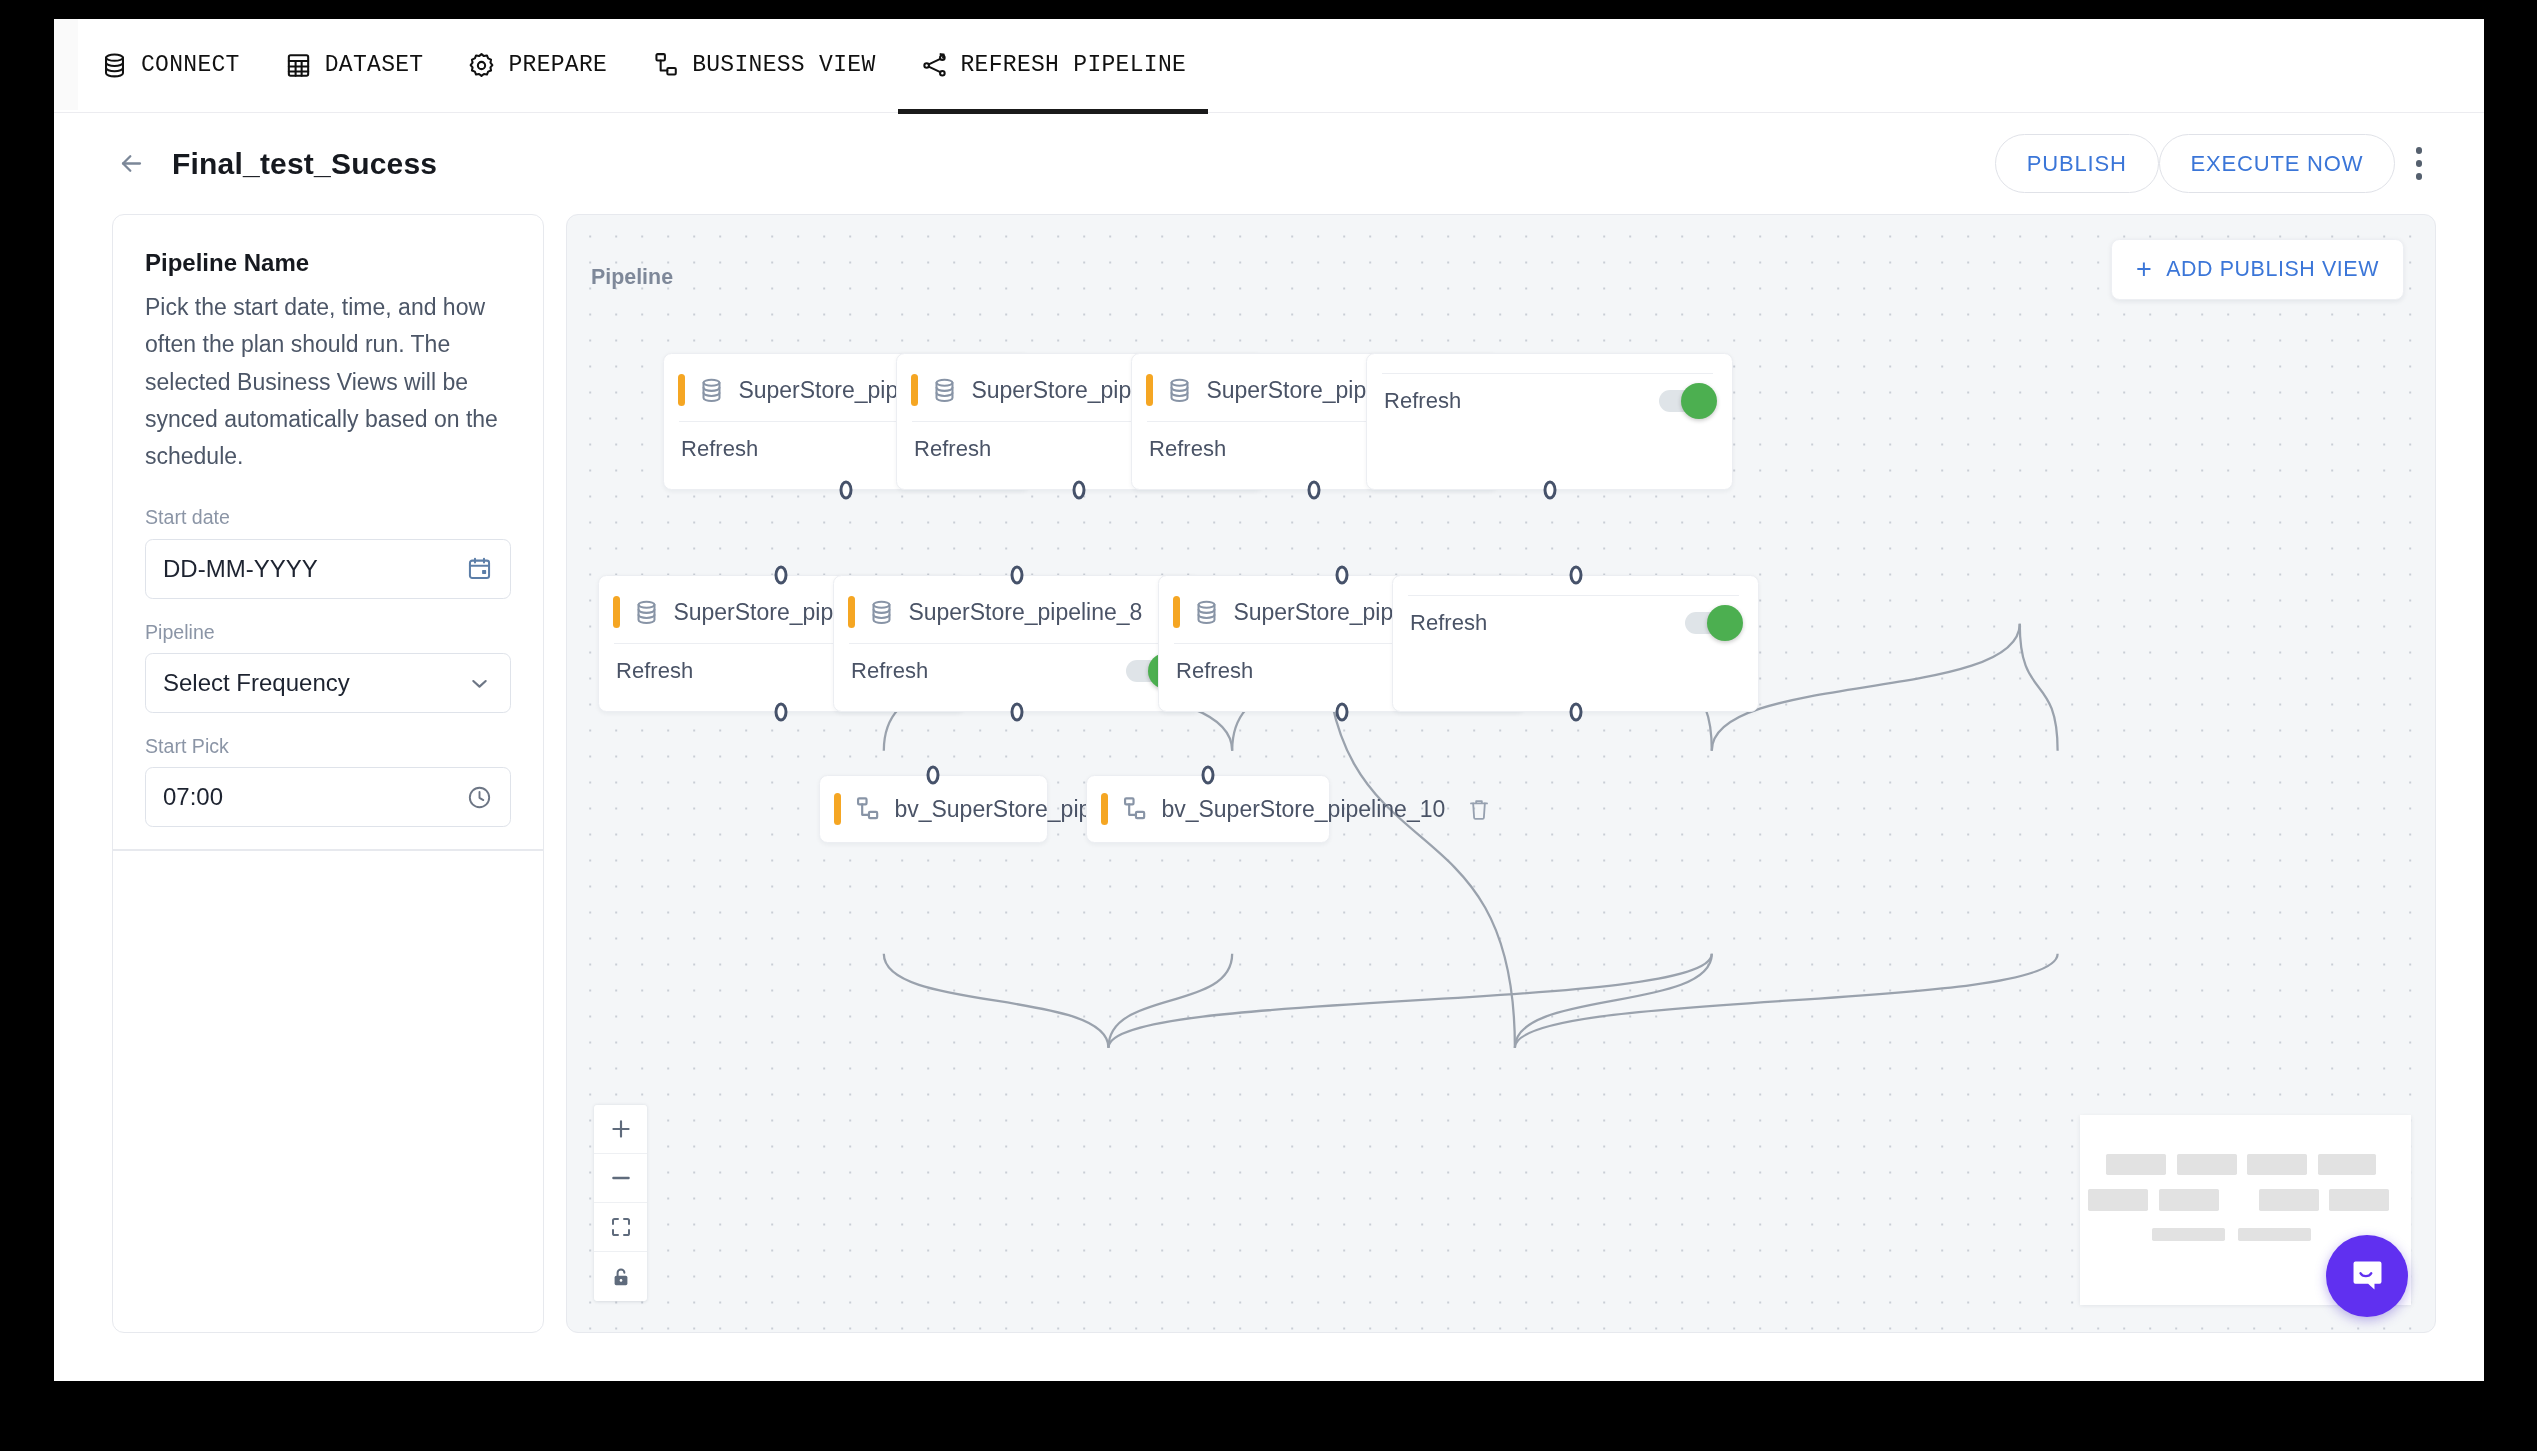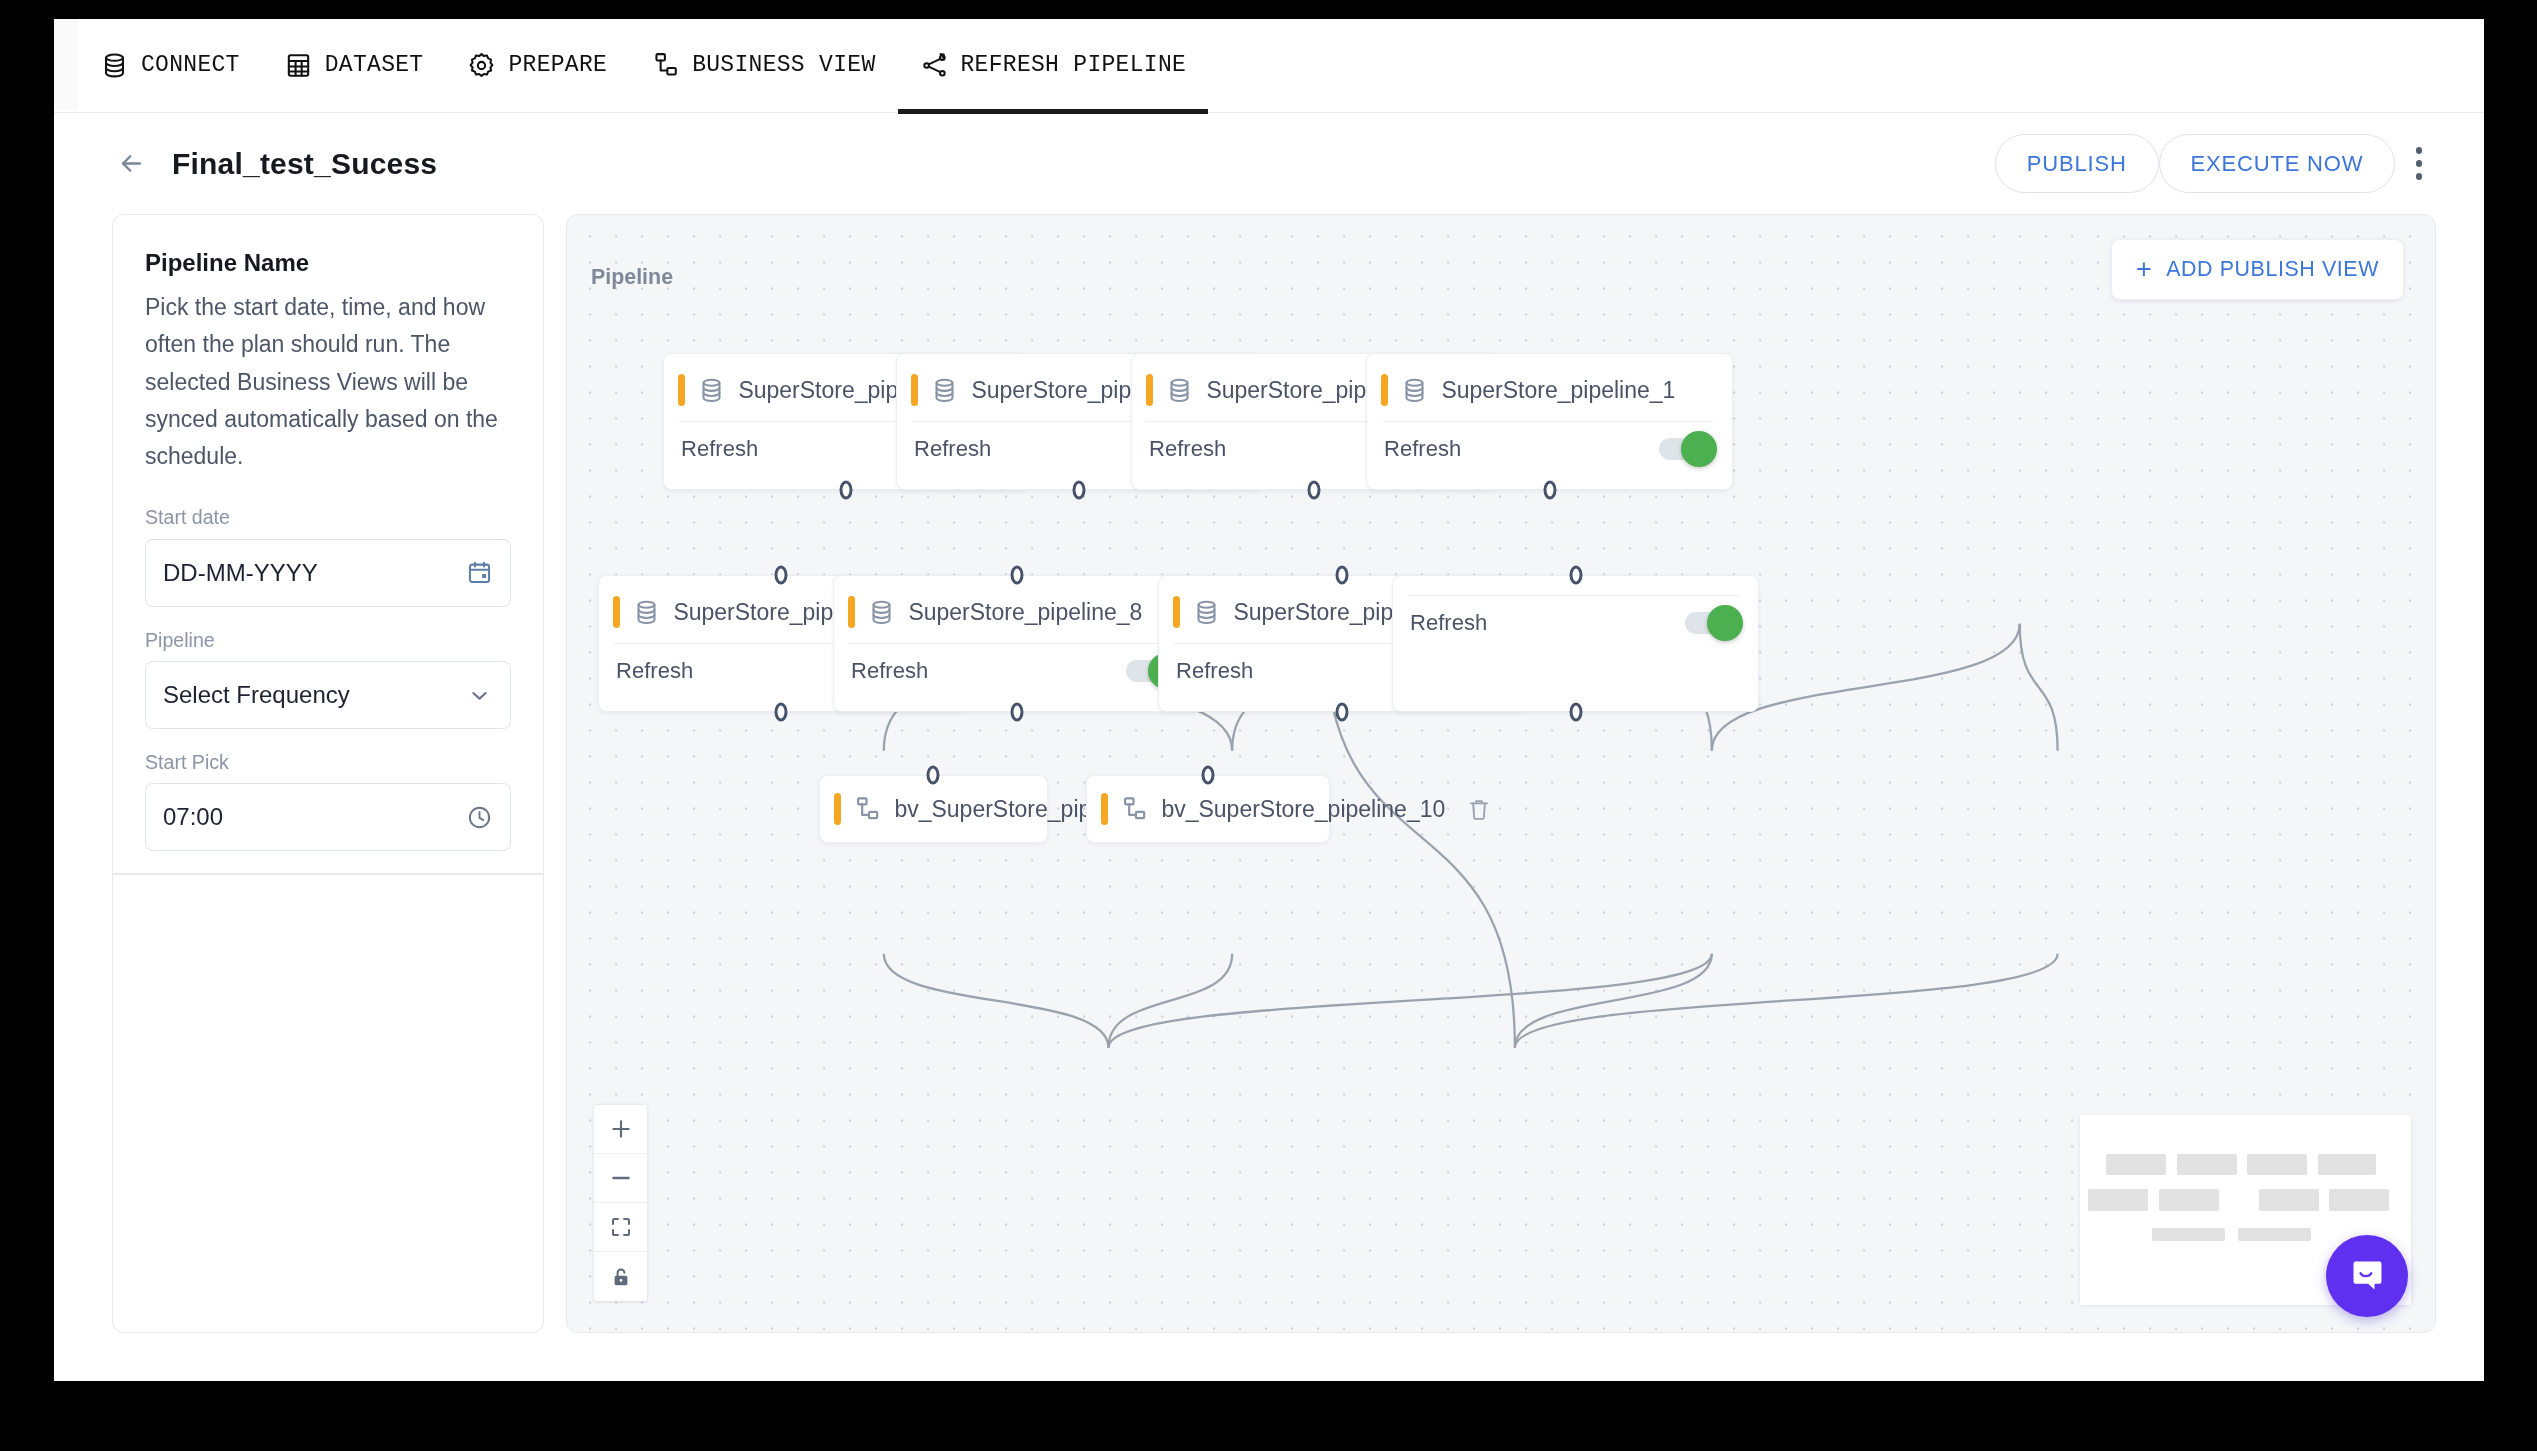--- a/index.html
+++ b/index.html
@@ -93,21 +93,21 @@
     border: 1.7px solid #e7e9ee; border-radius: 12px;
     background: #fff;
     padding: 34px 32px 0 32px;
   }
   .sp-title { font-size: 24px; font-weight: 700; color: #16191f; margin-bottom: 12px; }
   .sp-desc { font-size: 23px; line-height: 1.62; color: #4c5667; margin-bottom: 31px; }
   .sp-sep { height: 1.7px; background: #e7e9ee; margin: 19px -32px 0 -32px; }
   .field { margin-bottom: 22px; }
   .field-label { font-size: 19.6px; color: #8b95a6; margin-bottom: 9.4px; font-weight: 500; }
   .field-box {
-    height: 68px; border: 1.7px solid #dfe3ea; border-radius: 7.7px;
+    height: 60px; border: 1.7px solid #dfe3ea; border-radius: 7.7px;
     display: flex; align-items: center; padding: 0 17px;
     background: #fff; cursor: pointer;
   }
   .field-val { font-size: 24px; color: #1d2330; flex: 1; white-space: nowrap; }
   .field-ico { width: 27px; height: 27px; flex: none; }
 
   
   .canvas {
     flex: 1; position: relative;
     border: 1.7px solid #e7e9ee; border-radius: 12px;
@@ -420,32 +420,20 @@
               </div>
               <div class="node-rule"></div>
               <div class="node-row">
                 <span class="lbl">Refresh</span>
                 <span class="toggle">
                   <span class="knob"></span>
                 </span>
               </div>
             </div>
             <div class="node ds" style="left: 799px; top: 138px; width: 367px; height: 137px;">
-              <div class="node-head">
-                <span class="bar"></span>
-                <span style="display:flex">
-                  <svg class="node-ico" viewBox="0 0 24 24" fill="none" stroke="#8894a6" stroke-width="1.7" stroke-linecap="round" stroke-linejoin="round">
-                    <ellipse cx="12" cy="5.6" rx="6.6" ry="2.5"></ellipse>
-                    <path d="M5.4 5.6v4.2c0 1.4 3 2.5 6.6 2.5s6.6-1.1 6.6-2.5V5.6"></path>
-                    <path d="M5.4 9.8V14c0 1.4 3 2.5 6.6 2.5s6.6-1.1 6.6-2.5V9.8"></path>
-                    <path d="M5.4 14v4.2c0 1.4 3 2.5 6.6 2.5s6.6-1.1 6.6-2.5V14"></path>
-                  </svg>
-                </span>
-                <span class="node-name">SuperStore_pipeline_1</span>
-              </div>
               <div class="node-rule"></div>
               <div class="node-row">
                 <span class="lbl">Refresh</span>
                 <span class="toggle">
                   <span class="knob"></span>
                 </span>
               </div>
             </div>
             <div class="node ds" style="left: 31px; top: 360px; width: 367px; height: 137px;">
               <div class="node-head">

